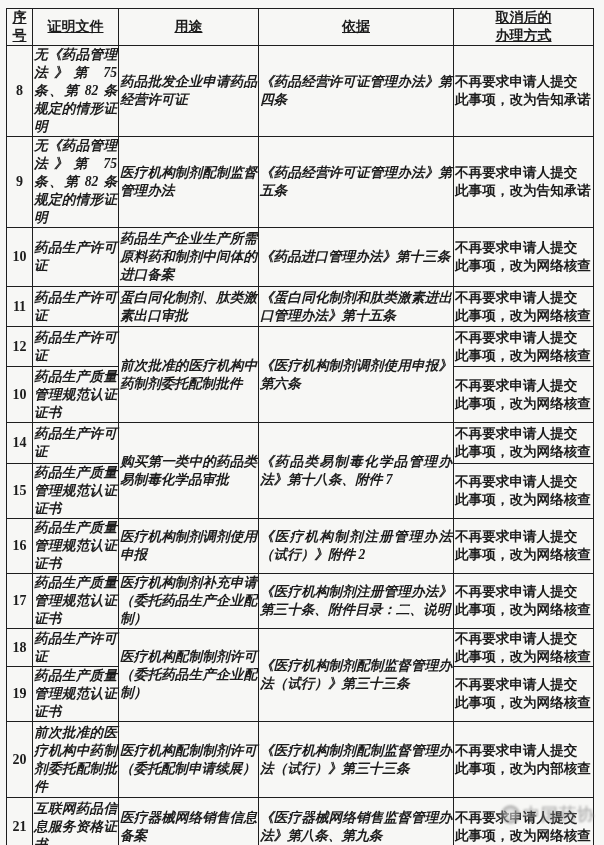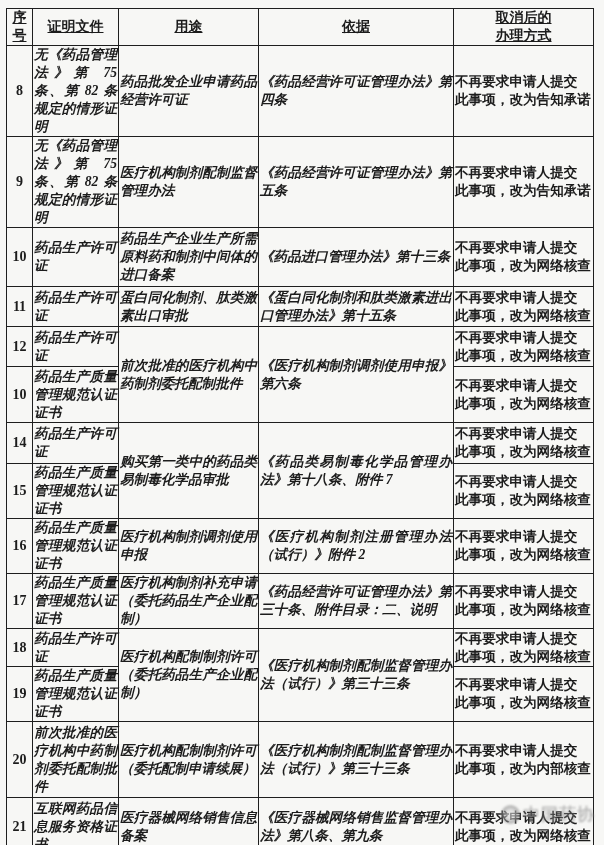--- a/index.html
+++ b/index.html
@@ -151,21 +151,21 @@
       <td class="doc">药品生产质量管理规范认证证书</td>
       <td class="use">医疗机构制剂调剂使用申报</td>
       <td class="basis">《医疗机构制剂注册管理办法（试行）》附件 2</td>
       <td class="method">不再要求申请人提交
 此事项，改为网络核查</td>
     </tr>
     <tr style="height:52px;">
       <td class="no">17</td>
       <td class="doc">药品生产质量管理规范认证证书</td>
       <td class="use">医疗机构制剂补充申请（委托药品生产企业配制）</td>
-      <td class="basis">《药品经营许可证管理办法》第三十条、附件目录：二、说明</td>
+      <td class="basis">《医疗机构制剂注册管理办法》第三十条、附件目录：二、说明</td>
       <td class="method">不再要求申请人提交
 此事项，改为网络核查</td>
     </tr>
     <tr style="height:38px;">
       <td class="no">18</td>
       <td class="doc">药品生产许可证</td>
       <td class="use" rowspan="2">医疗机构配制制剂许可（委托药品生产企业配制）</td>
       <td class="basis" rowspan="2">《医疗机构制剂配制监督管理办法（试行）》第三十三条</td>
       <td class="method">不再要求申请人提交
 此事项，改为网络核查</td>

